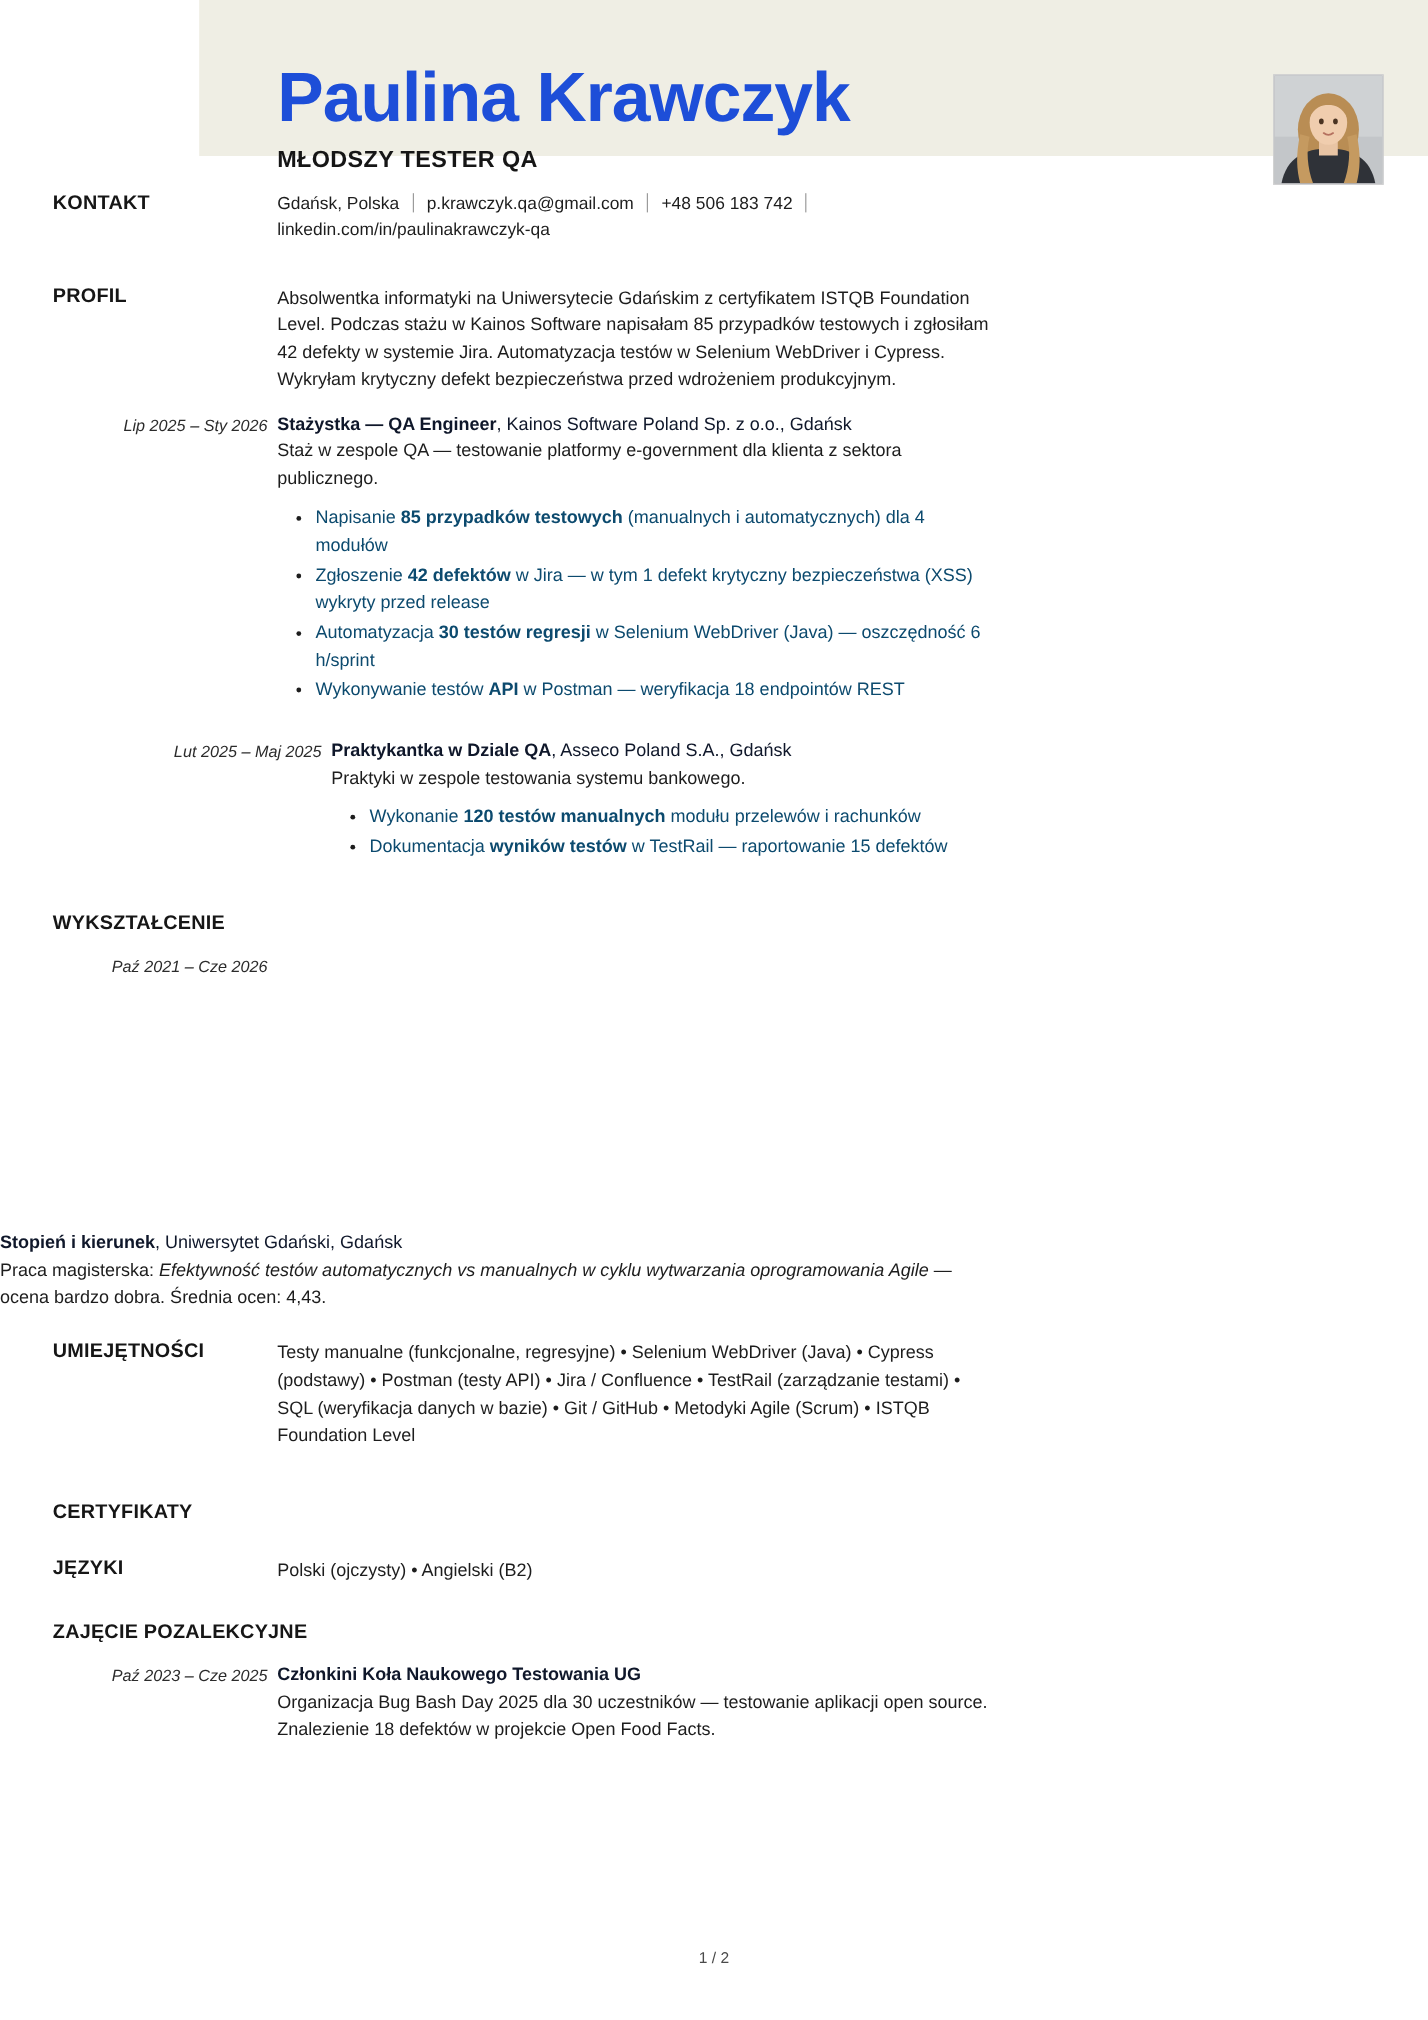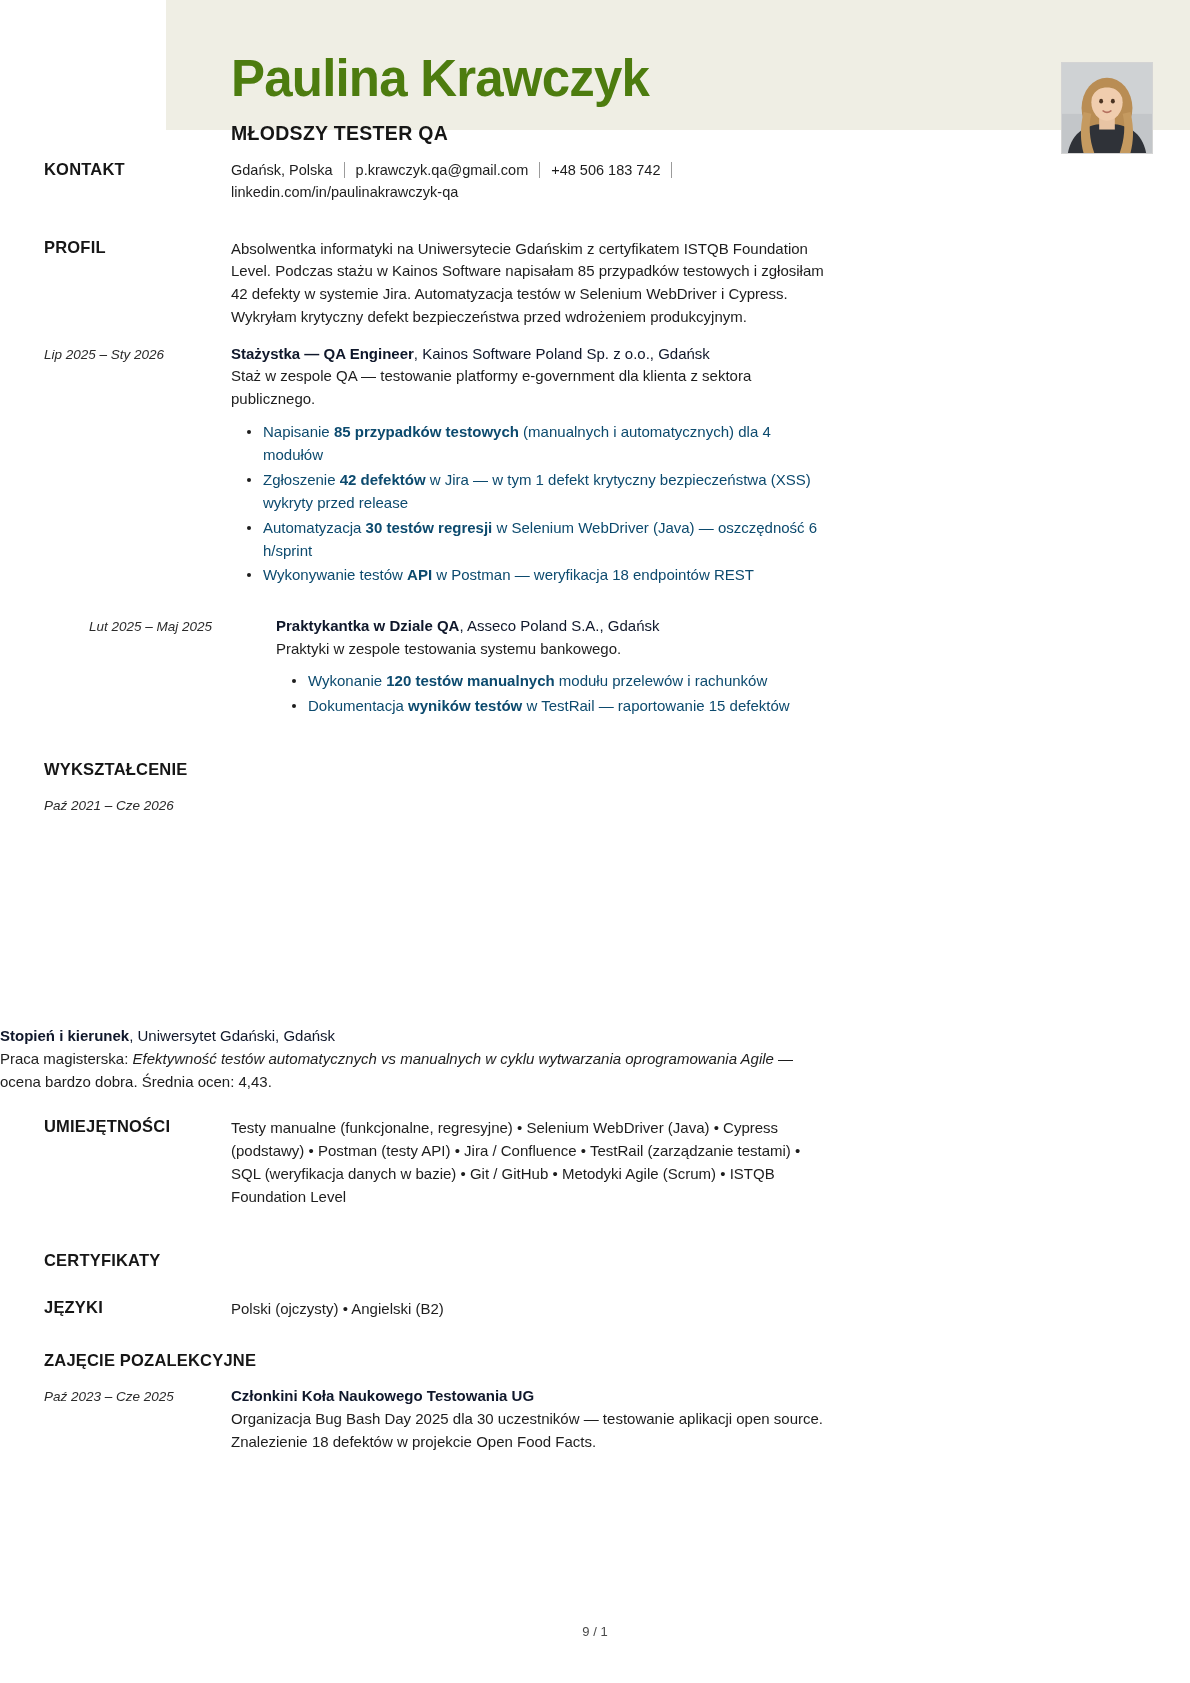--- a/index.html
+++ b/index.html
@@ -26,25 +26,25 @@
   }
   .header {
     position: relative;
     z-index: 2;
     padding: 52px 0 0 0;
   }
   .name {
     position: absolute;
     left: 231px;
     top: 52px;
-    font-size: 51px;
+    font-size: 58px;
     font-weight: 700;
     letter-spacing: -0.8px;
     line-height: 1.05;
-    color: #4d7c0f;
+    color: #1d4ed8;
     white-space: nowrap;
   }
   .job-title {
     position: absolute;
     left: 231px;
     top: 122px;
     font-size: 19.5px;
     font-weight: 700;
     letter-spacing: 0.3px;
     color: #161616;
@@ -91,20 +91,21 @@
     color: #161616;
     line-height: 1.2;
     white-space: nowrap;
   }
   .daterange {
     font-size: 13.5px;
     font-style: italic;
     color: #2b2b2b;
     line-height: 1.35;
     white-space: nowrap;
+    text-align: right;
   }
   .body-text {
     font-size: 15px;
     line-height: 1.52;
     color: #1d1d1d;
   }
   .body-text b, .entry-title b { font-weight: 700; }
   .entry-title {
     font-size: 15px;
     line-height: 1.52;
@@ -307,13 +308,13 @@
       <div class="daterange date-nudge">Paź 2023 – Cze 2025</div>
     </div>
     <div class="right-col">
       <div class="entry-title"><b>Członkini Koła Naukowego Testowania UG</b></div>
       <div class="body-text">Organizacja Bug Bash Day 2025 dla 30 uczestników — testowanie aplikacji open source. Znalezienie 18 defektów w projekcie Open Food Facts.</div>
     </div>
   </div>
 
 </div>
 
-<div class="page-number">9 / 1</div>
+<div class="page-number">1 / 2</div>
 
 </body></html>

